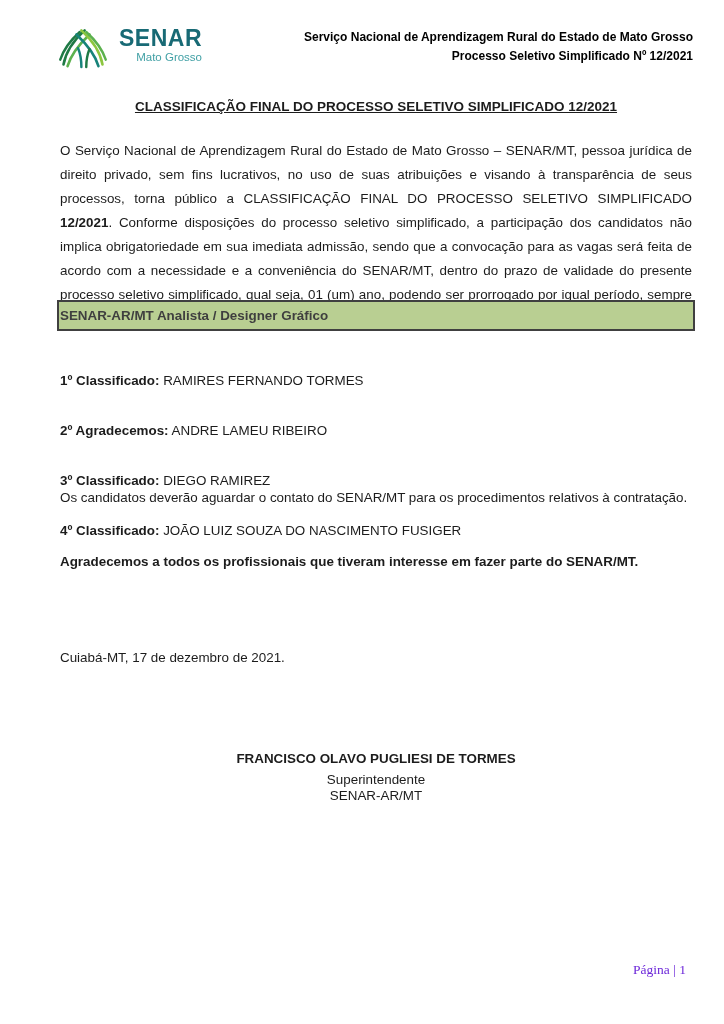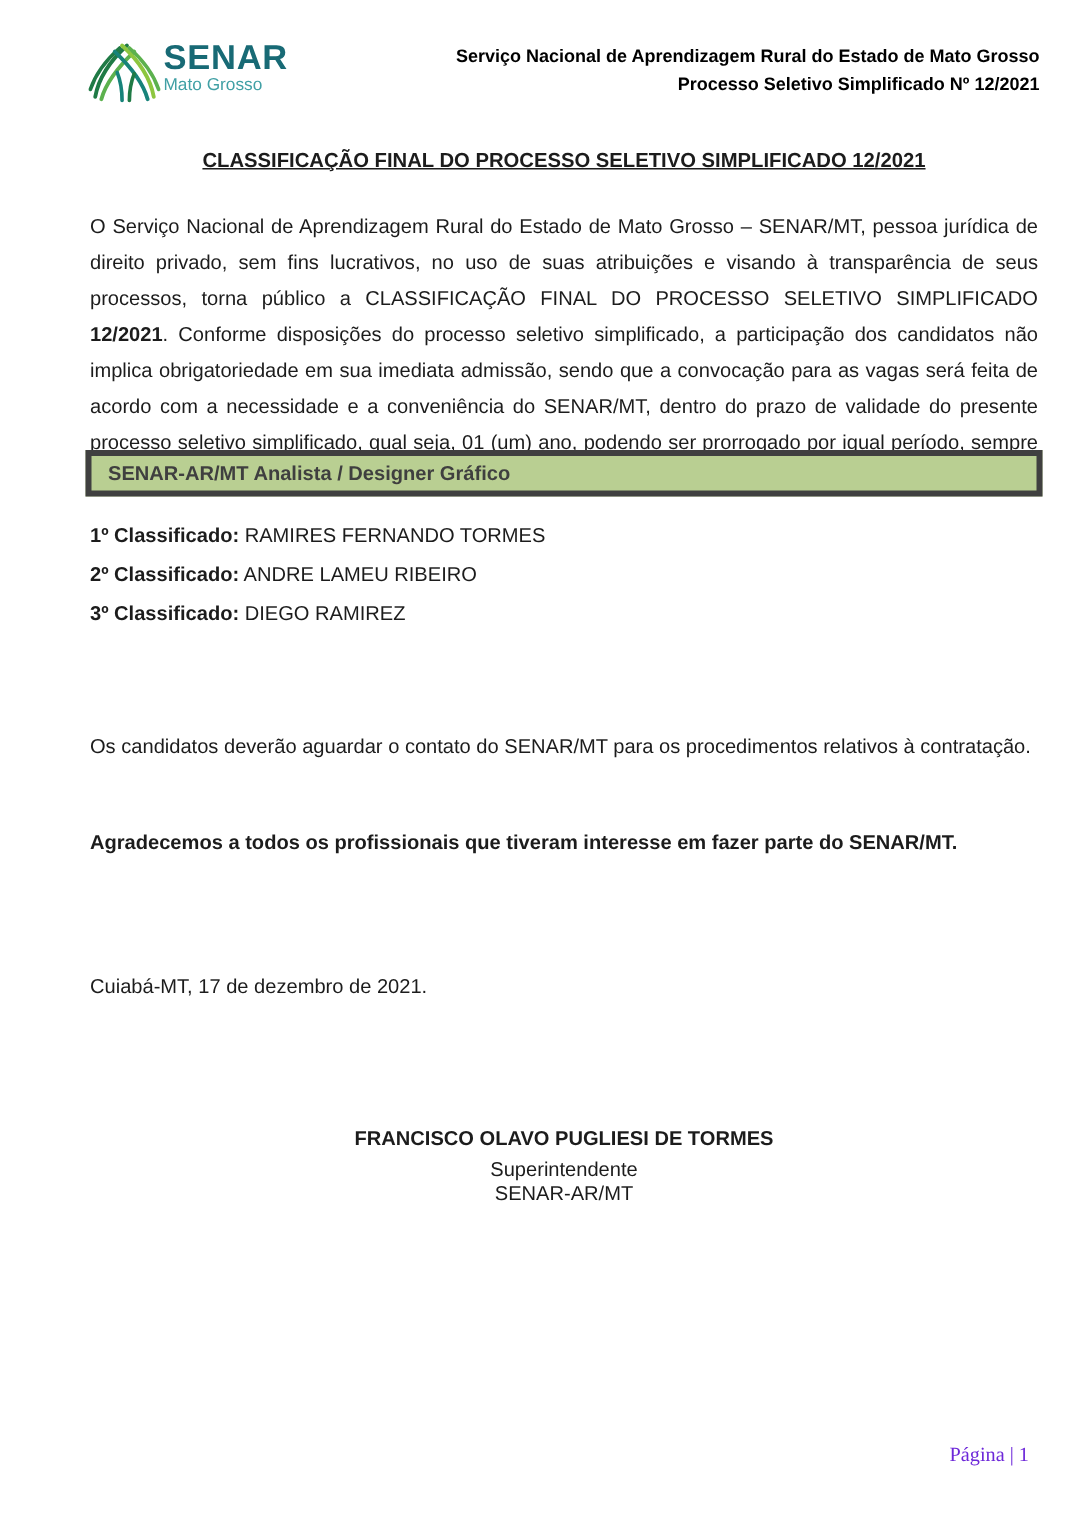--- a/index.html
+++ b/index.html
@@ -10,49 +10,49 @@
     background:#ffffff;
     font-family:"Liberation Sans", sans-serif;
     color:#1c1c1c;
     overflow:hidden;
   }
 
   
   .header { position:absolute; top:20px; left:57px; width:636px; display:flex; align-items:center; }
   .logo { display:flex; align-items:center; width:138px; flex:0 0 auto; }
   .logo-icon { width:52px; height:50px; flex:0 0 auto; }
-  .logo-text { margin-left:0; line-height:1; }
+  .logo-text { margin-left:10px; line-height:1;text-align:right; }
   .logo-brand { font-size:23px; font-weight:bold; color:#186a75; letter-spacing:0.5px; }
   .logo-region { font-size:11.5px; color:#41a0a5; margin-top:2px; }
   .header-title { flex:1; text-align:right; color:#000000; font-weight:bold; font-size:12px; line-height:19px; padding-top:4px; }
 
   
   .doc-title {
     position:absolute; top:99px; left:60px; width:632px;
     text-align:center; font-weight:bold; font-size:13.5px;text-decoration:underline;
   }
 
   
   .intro {
     position:absolute; top:126px; left:60px; width:632px;
     font-size:13.4px; line-height:24px; text-align:justify;
   }
   .intro b { font-weight:bold;margin-top:48px; }
 
   
   .banner {
     position:absolute; top:300px; left:57px; width:638px; height:31px;
-    background:#b9cf92; border:4px solid #404040; box-sizing:border-box;
-    display:flex; align-items:center; padding-left:11px;
+    background:#b9cf92; border:2px solid #404040; box-sizing:border-box;
+    display:flex; align-items:center; padding-left:1px;
     font-weight:bold; font-size:13.4px; color:#3f3f3f;
   }
 
   
   .classification { position:absolute; top:344px; left:60px; width:632px; font-size:13.4px; }
-  .classification .row { line-height:26px; }
+  .classification .row { line-height:26px;margin-top:24px; }
   .classification .label { font-weight:bold; }
 
   
   .contact-note {
     position:absolute; top:486px; left:60px; width:632px;
     font-size:13.4px; line-height:24px;
   }
   .thanks-note {
     position:absolute; top:550px; left:60px; width:632px;
     font-size:13.4px; font-weight:bold; line-height:24px;
@@ -116,26 +116,30 @@
   <div class="banner">
     <span>SENAR-AR/MT Analista / Designer Gráfico</span>
   </div>
 
   <div class="classification">
     <div class="row">
       <span class="label">1º Classificado:</span>
       <span class="name">RAMIRES FERNANDO TORMES</span>
     </div>
     <div class="row">
-      <span class="label">2º Classificado:</span>
+      <span class="label">2º Agradecemos:</span>
       <span class="name">ANDRE LAMEU RIBEIRO</span>
     </div>
     <div class="row">
       <span class="label">3º Classificado:</span>
       <span class="name">DIEGO RAMIREZ</span>
+    </div>
+    <div class="row">
+      <span class="label">4º Classificado:</span>
+      <span class="name">JOÃO LUIZ SOUZA DO NASCIMENTO FUSIGER</span>
     </div>
   </div>
 
   <div class="contact-note">Os candidatos deverão aguardar o contato do SENAR/MT para os procedimentos relativos à contratação.</div>
   <div class="thanks-note">Agradecemos a todos os profissionais que tiveram interesse em fazer parte do SENAR/MT.</div>
 
   <div class="date-place">Cuiabá-MT, 17 de dezembro de 2021.</div>
 
   <div class="signature">
     <div class="sig-name">FRANCISCO OLAVO PUGLIESI DE TORMES</div>

